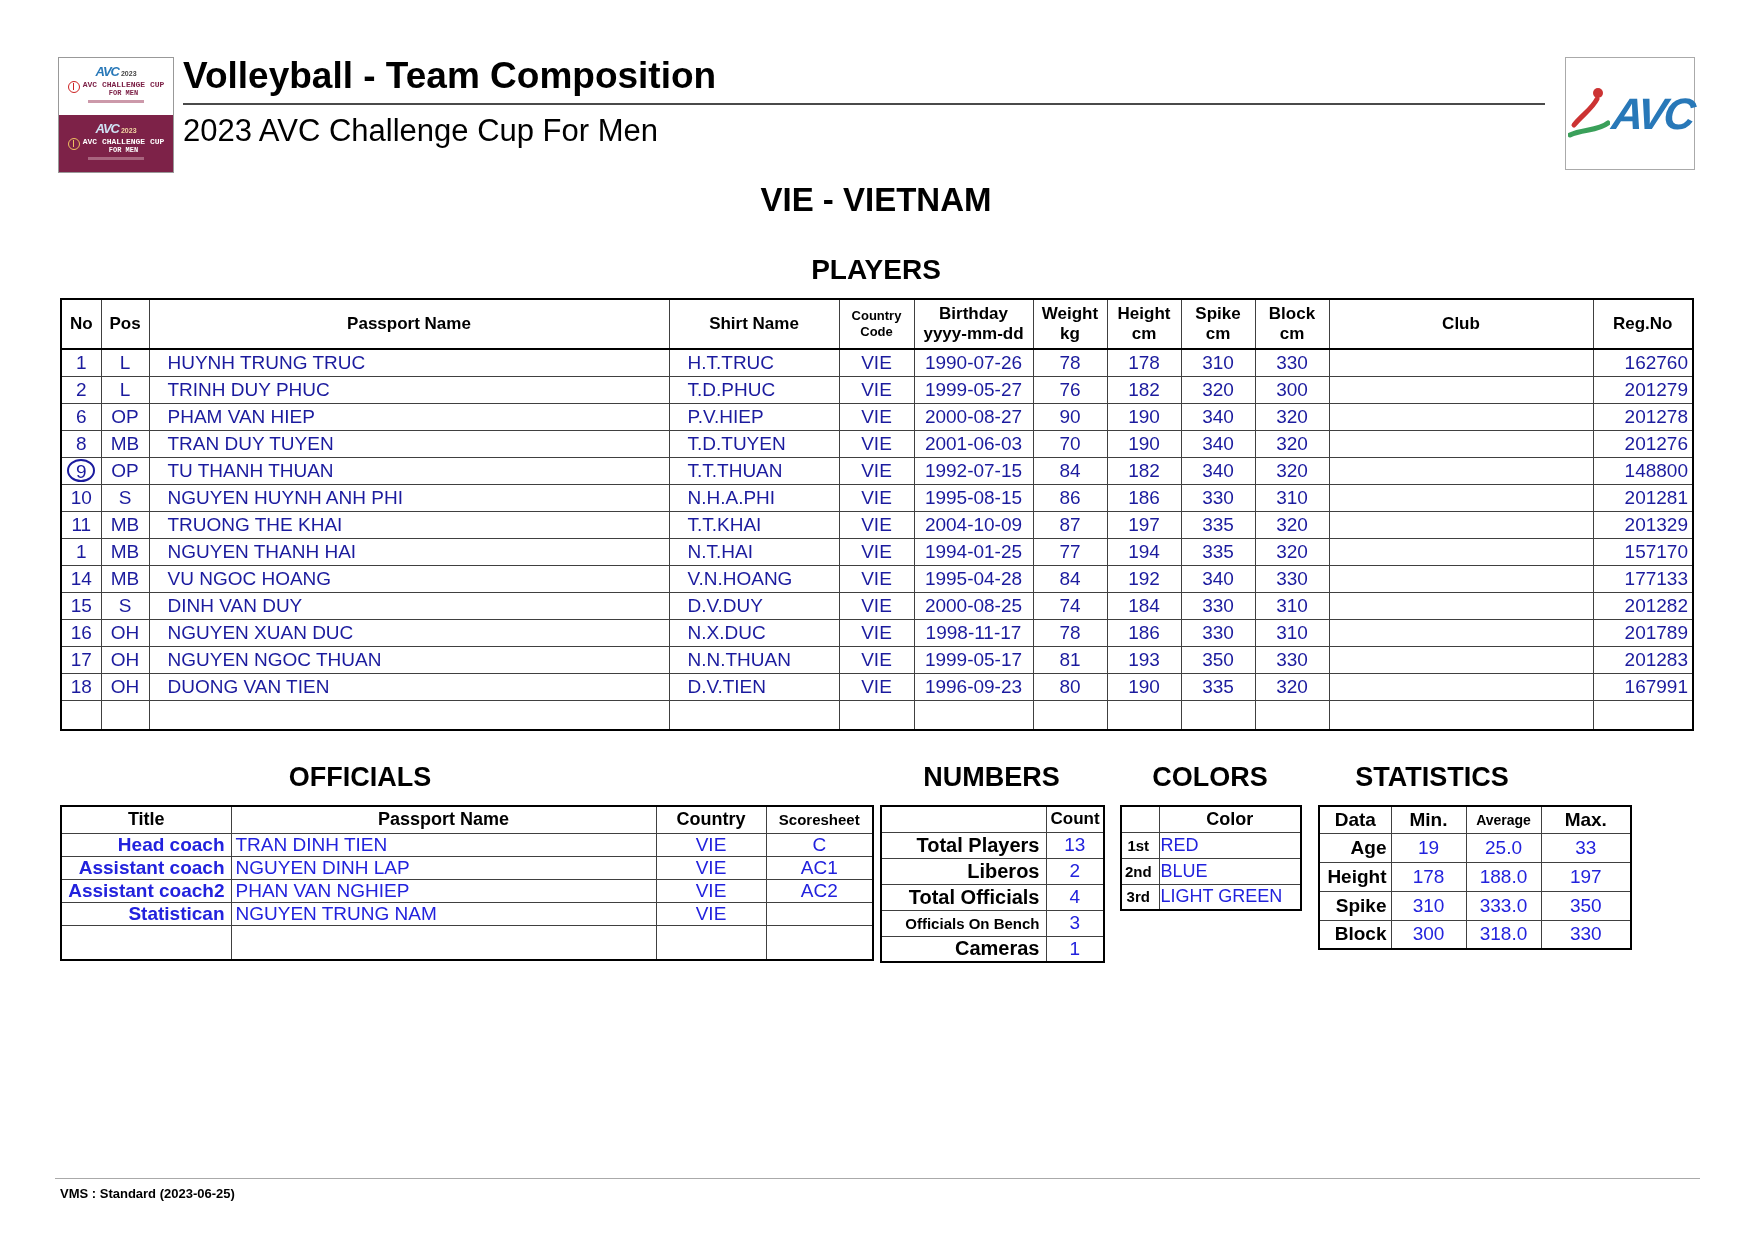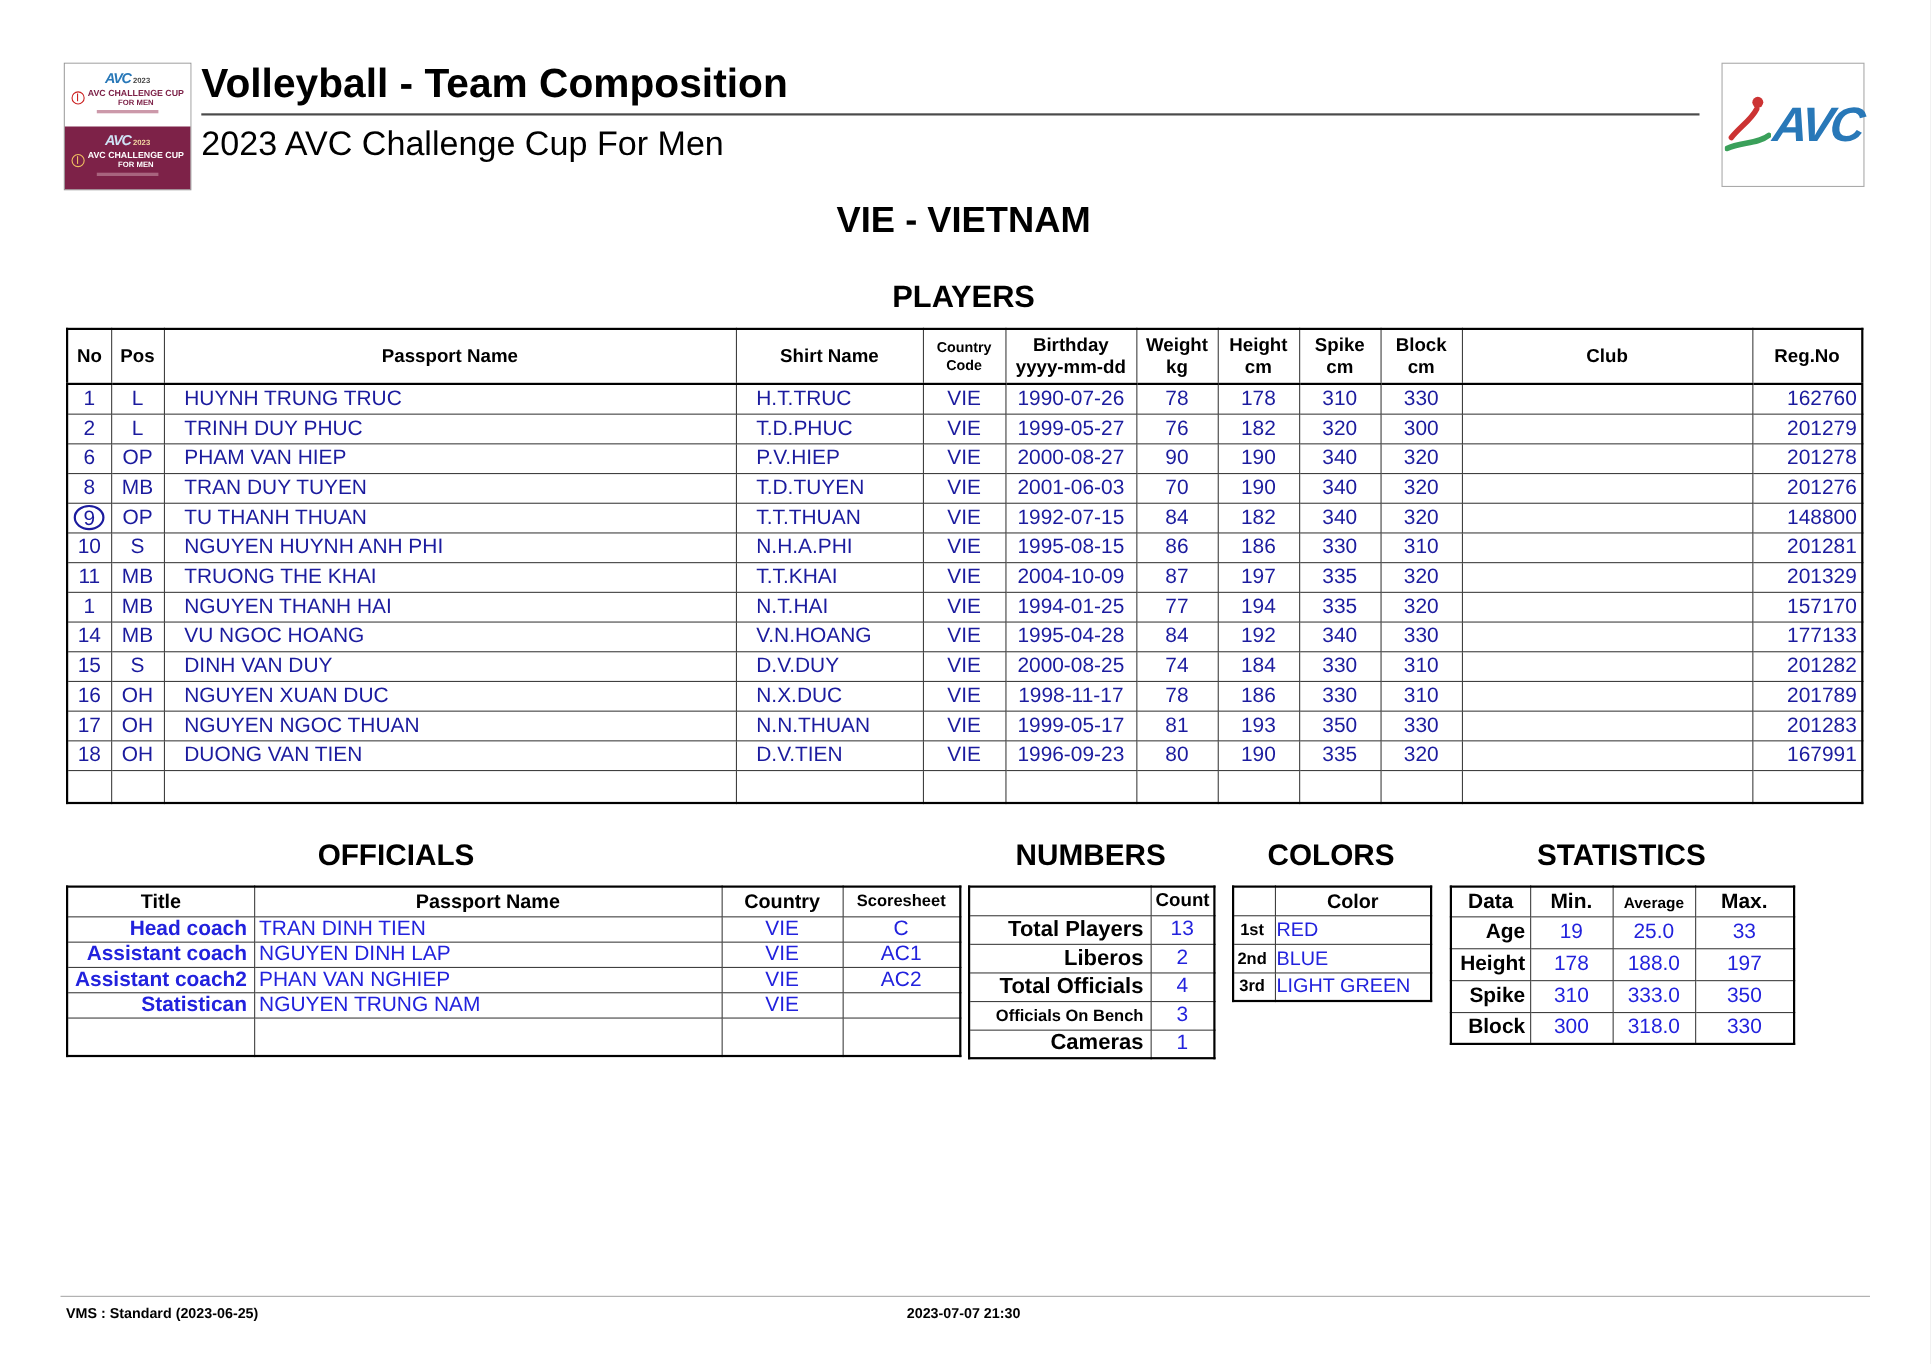--- a/index.html
+++ b/index.html
@@ -11,21 +11,21 @@
   
   .logo-left { position:absolute; left:58px; top:57px; width:116px; height:116px;
     border:1px solid #999; box-sizing:border-box; }
   .logo-half { height:57px; box-sizing:border-box; text-align:center; overflow:hidden; padding-top:4px; }
   .logo-half.top { background:#fff; }
   .logo-half.bot { background:#7d2248; color:#fff; }
   .logo-avc { font-style:italic; font-weight:bold; font-size:13px; color:#2878b8; letter-spacing:-1px; }
   .logo-half.bot .logo-avc { color:#cfe3f5; }
   .logo-year { font-size:7px; font-weight:bold; color:#444; margin-left:2px; }
   .logo-half.bot .logo-year { color:#f3d9a4; }
-  .logo-row { display:flex; align-items:center; justify-content:center; gap:3px; margin-top:1px; }
+  .logo-row { display:flex; align-items:flex-start; justify-content:center; gap:3px; margin-top:1px;font-family:Liberation Mono, monospace; }
   .seal { width:10px; height:10px; border-radius:50%; border:1.5px solid #c22; position:relative; flex:0 0 auto; }
   .logo-half.bot .seal { border-color:#f0c060; }
   .seal::after { content:""; position:absolute; left:4px; top:1px; width:1.5px; height:7px; background:#c22; }
   .logo-half.bot .seal::after { background:#f0c060; }
   .logo-l1 { font-size:8px; font-weight:bold; color:#7d2248; line-height:1.1; }
   .logo-l2 { font-size:7px; font-weight:bold; color:#7d2248; line-height:1.1; }
   .logo-half.bot .logo-l1, .logo-half.bot .logo-l2 { color:#fff; }
   .logo-bar { width:56px; height:3px; background:#c9a; margin:3px auto 0; }
   .logo-half.bot .logo-bar { background:#a8647e; }
 
@@ -392,21 +392,21 @@
         <td></td>
           <td></td>
           <td></td>
       </tr>
     </tbody>
   </table>
 
   <div class="sec-title" style="left:60px; width:600px;">OFFICIALS</div>
   <div class="sec-title" style="left:880px; width:223px;">NUMBERS</div>
   <div class="sec-title" style="left:1120px; width:180px;">COLORS</div>
-  <div class="sec-title" style="left:1318px; width:312px;">STATISTICS</div>
+  <div class="sec-title" style="left:1276px; width:312px;">STATISTICS</div>
 
   <table class="t officials-table">
     <colgroup>
         <col style="width:170px">
         <col style="width:425px">
         <col style="width:110px">
         <col style="width:107px">
       </colgroup>
     <thead>
       <tr>
@@ -550,15 +550,14 @@
         <td class="lbl">Block</td>
         <td class="val">300</td>
         <td class="val">318.0</td>
         <td class="val">330</td>
       </tr>
     </tbody>
   </table>
 
   <div class="footer-rule"></div>
   <div class="footer-left">VMS : Standard (2023-06-25)</div>
-  <div class="footer-center">2023-07-07 21:30</div>
 
 </div>
 
 </body></html>

